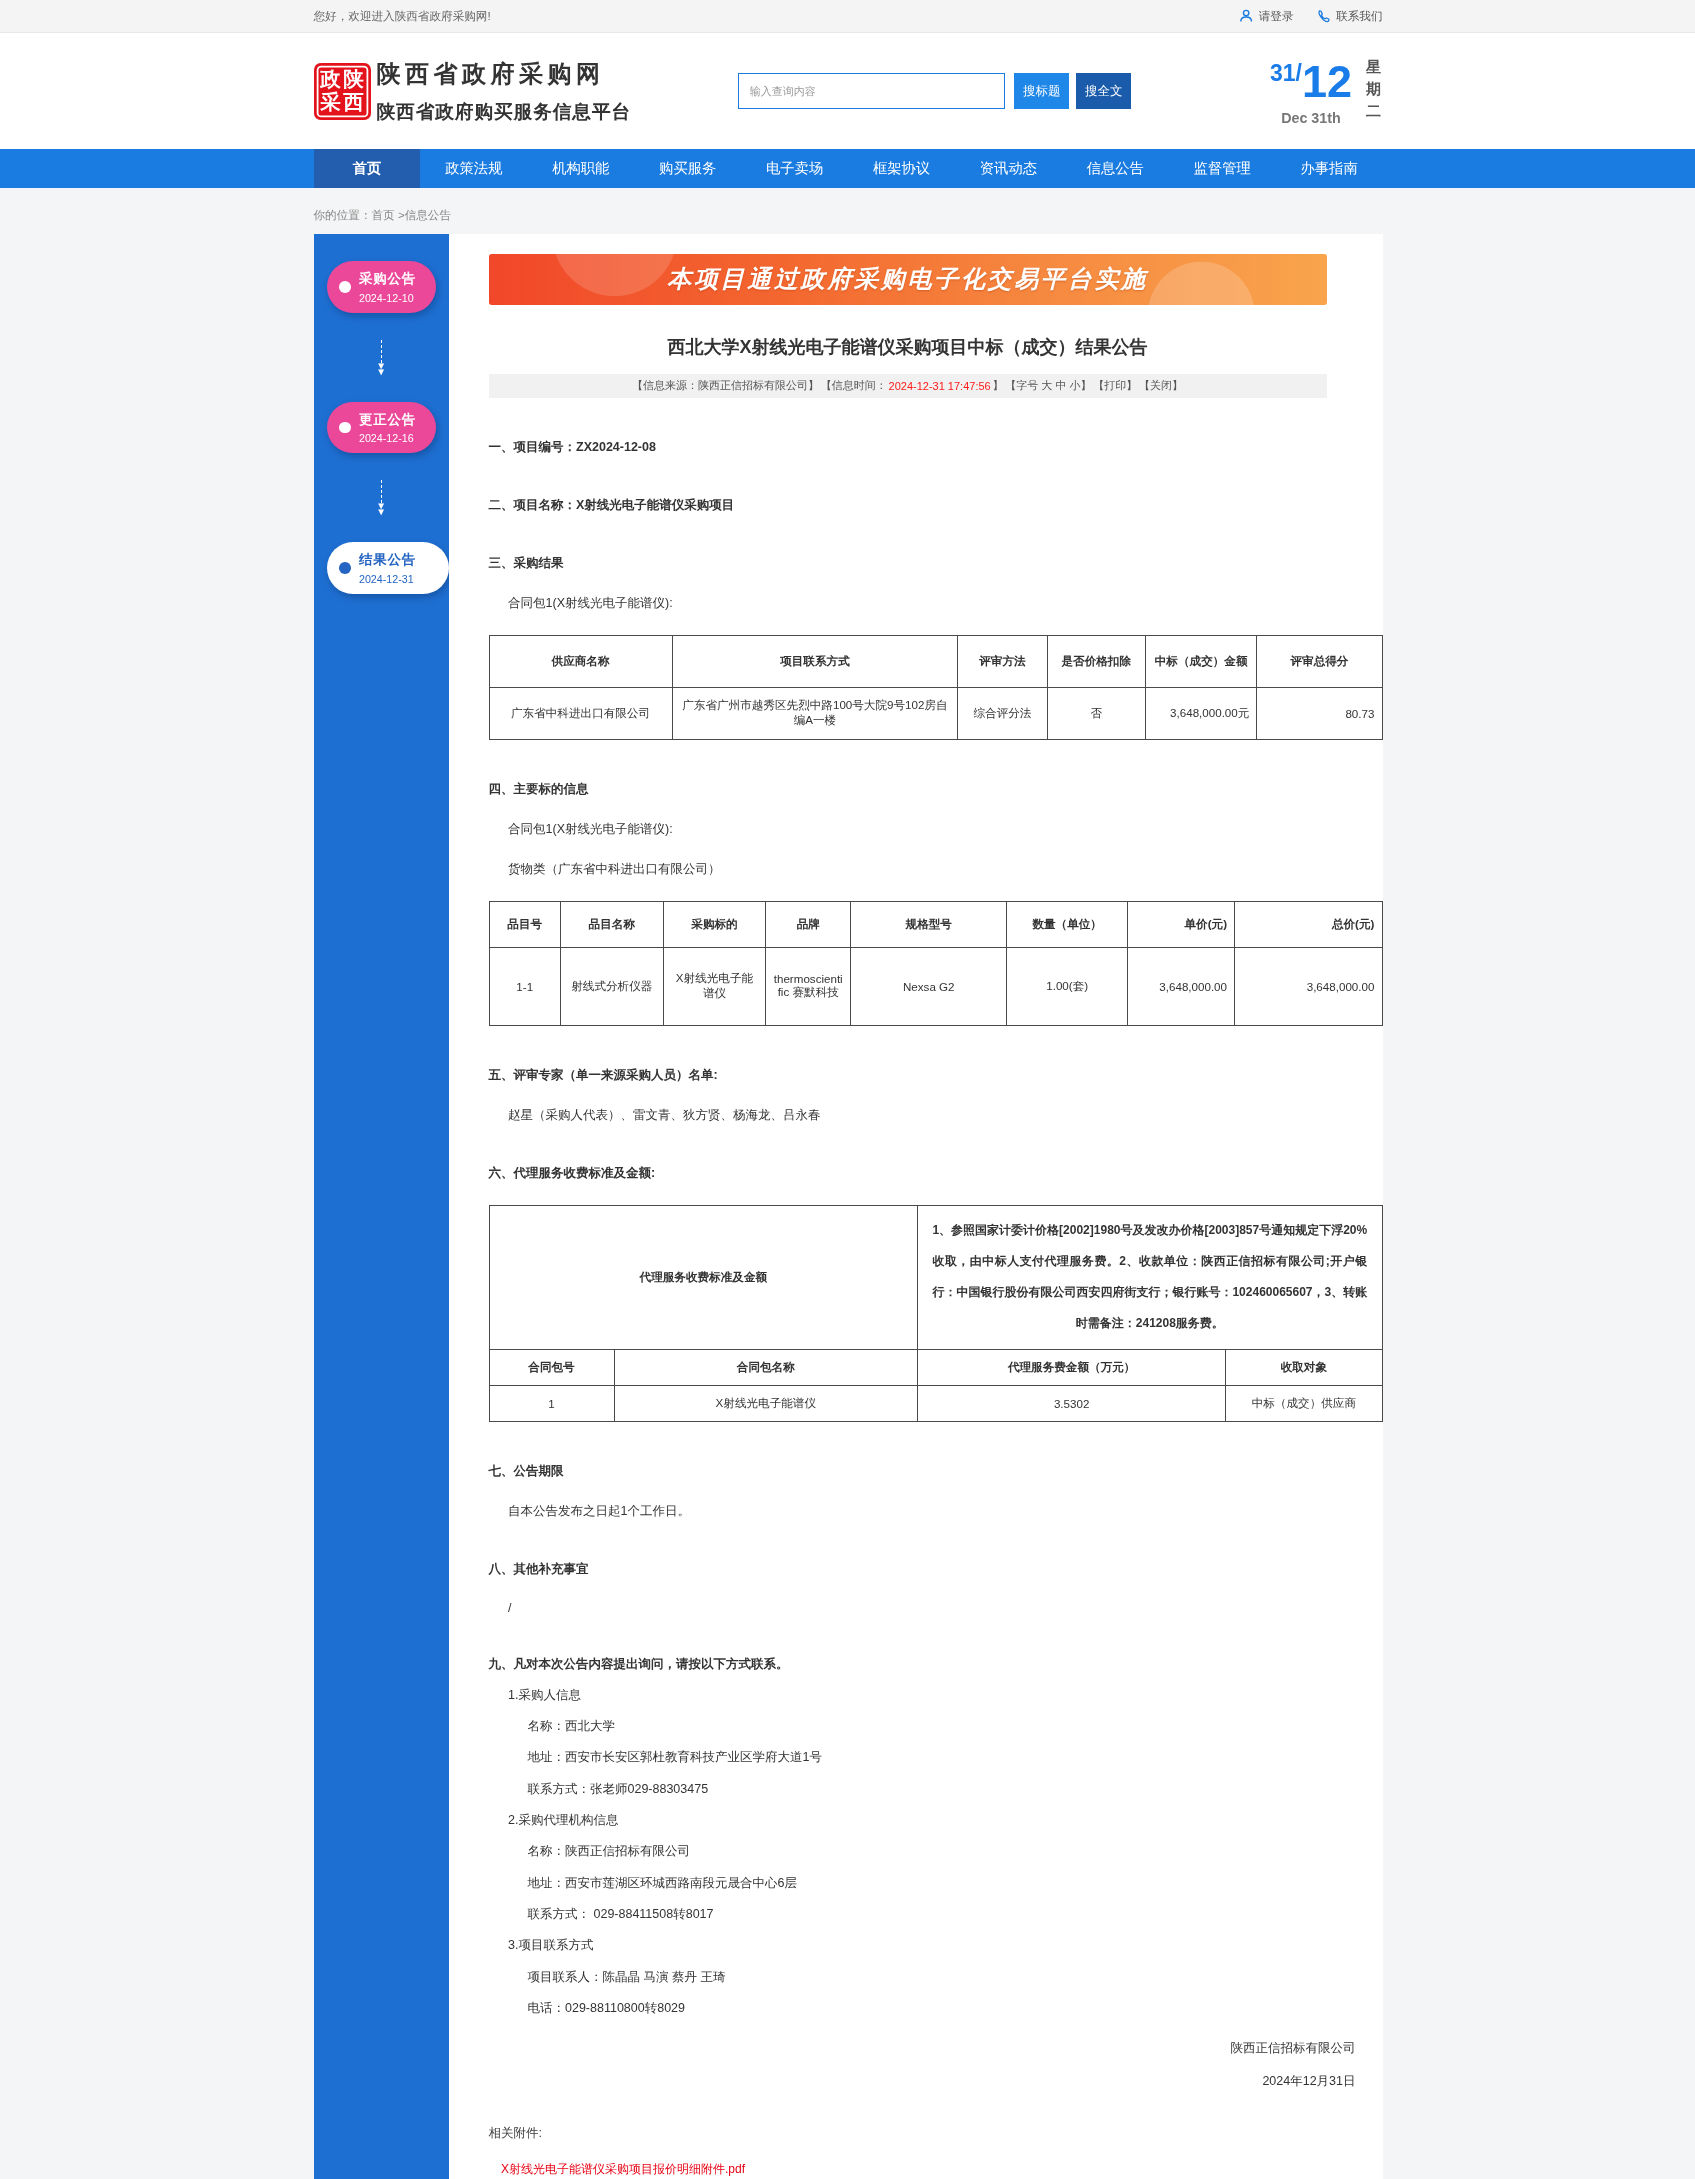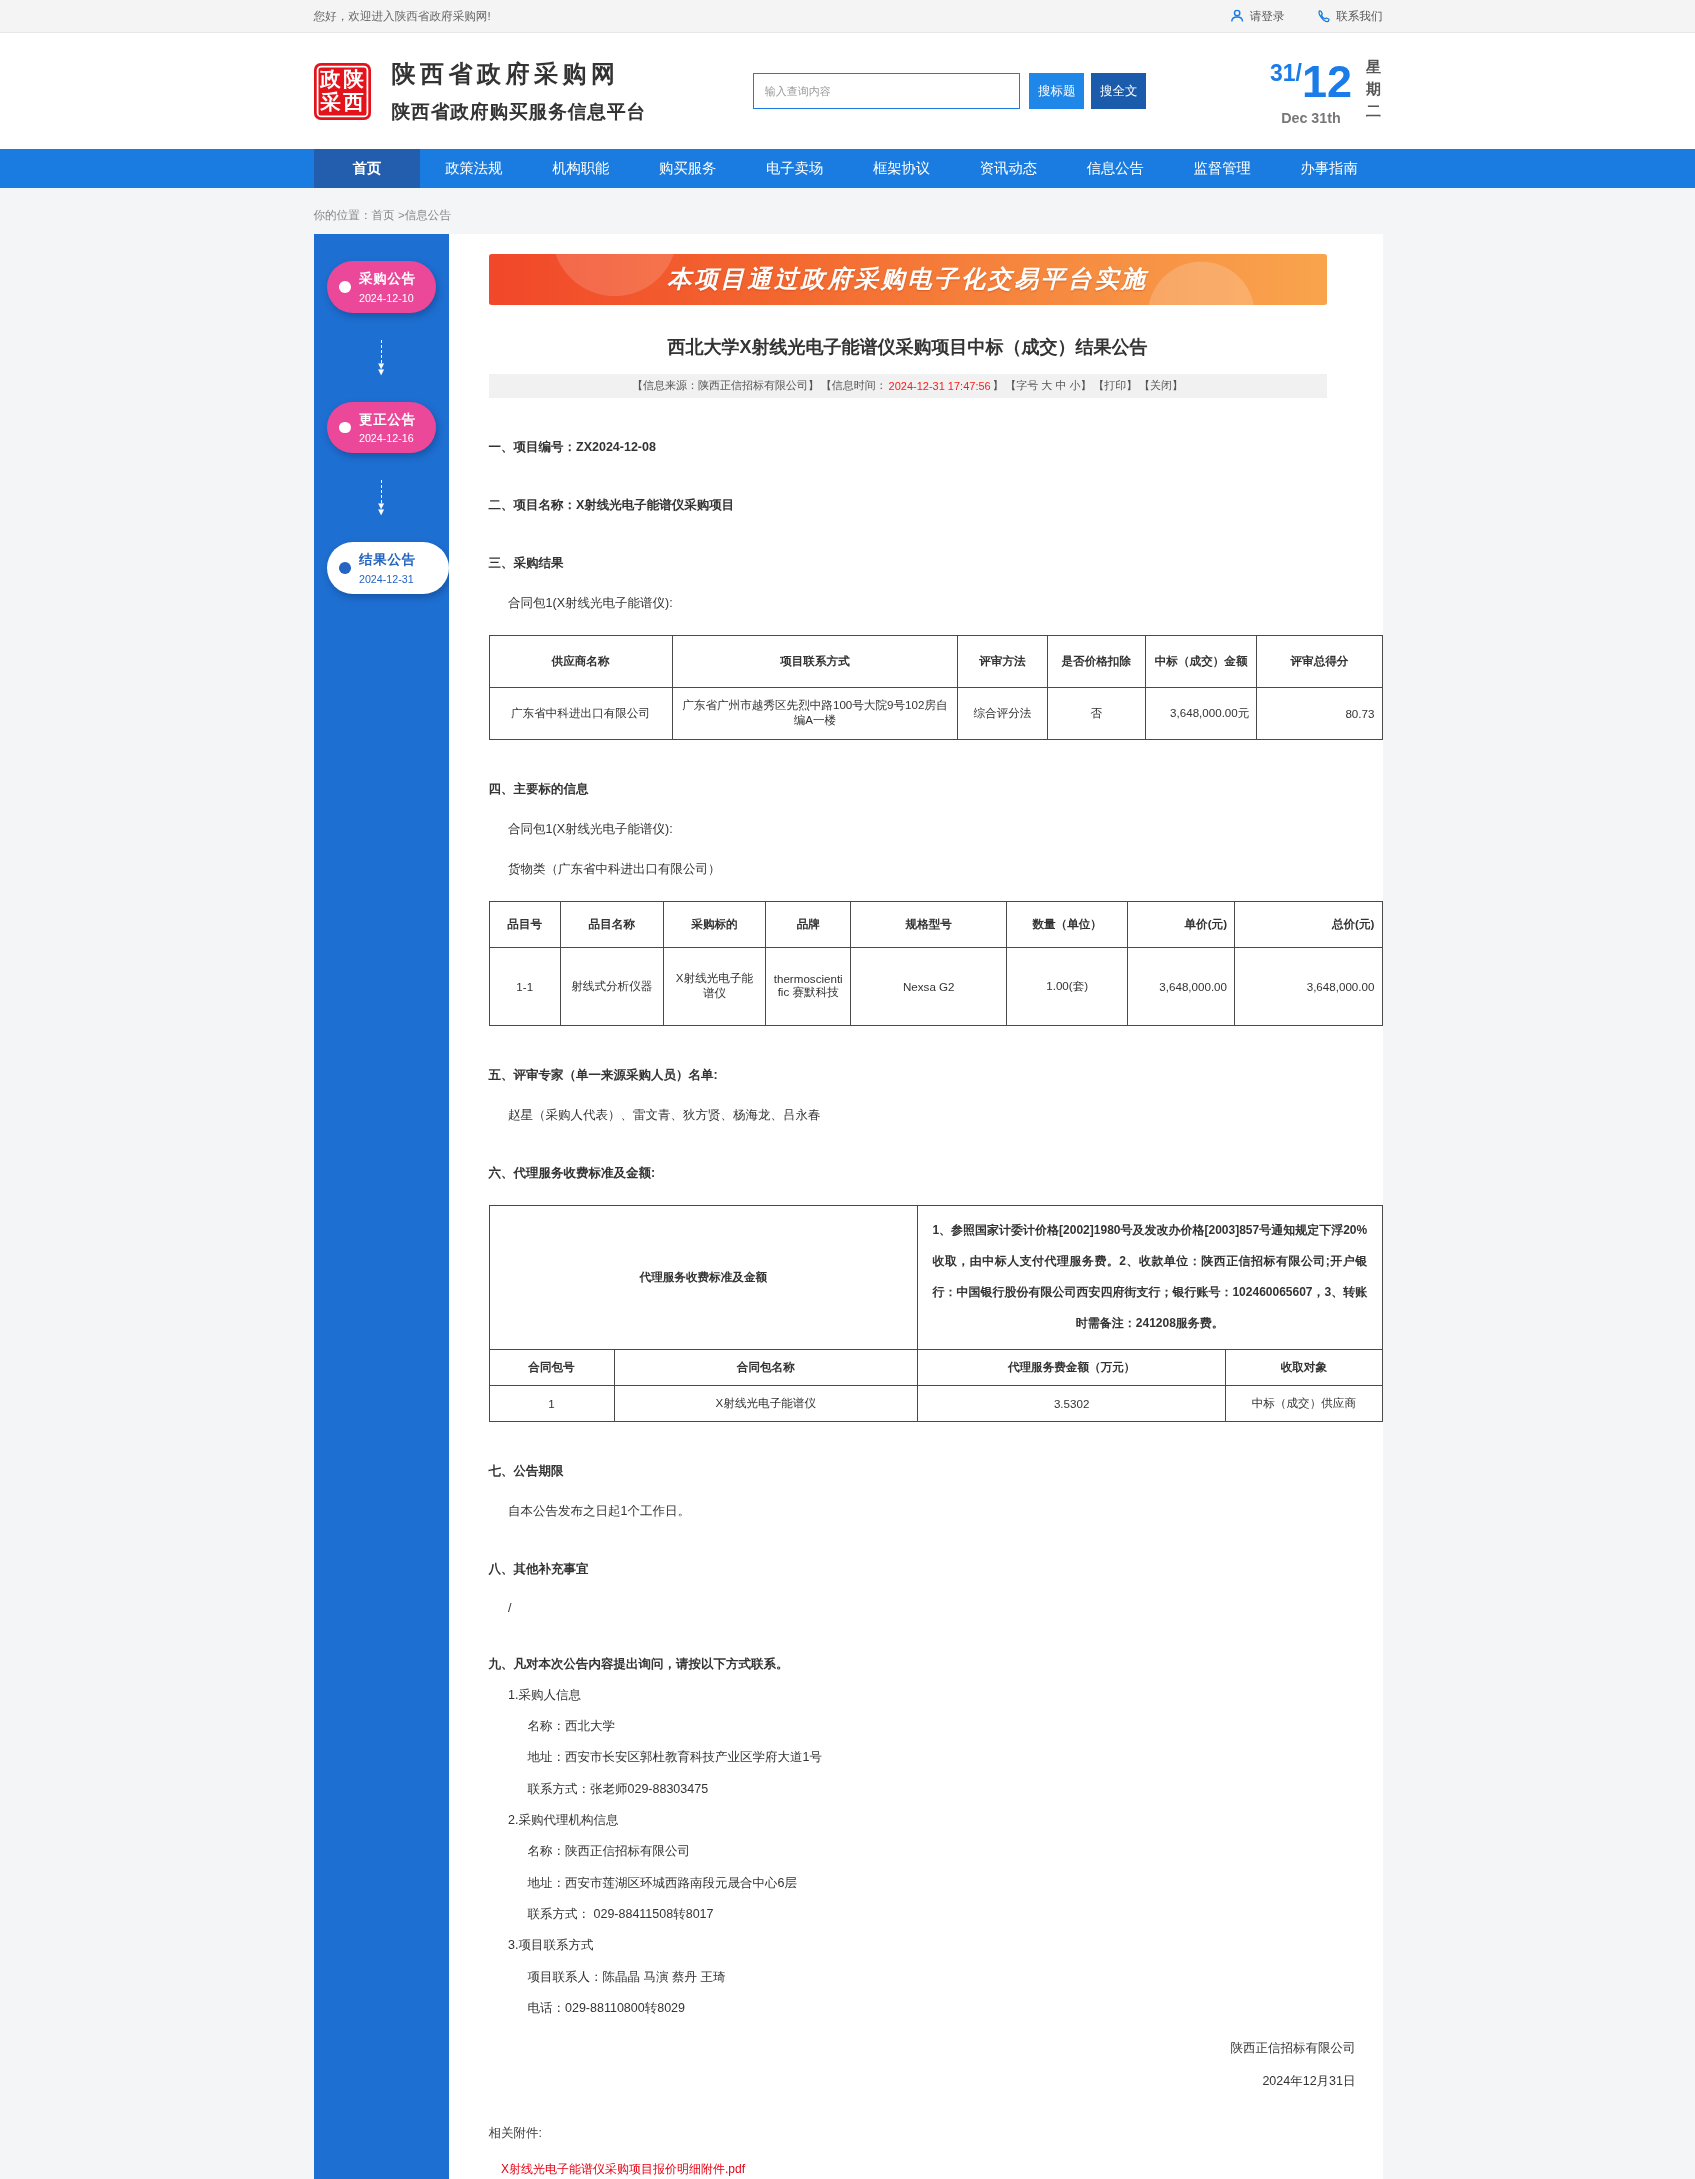--- a/index.html
+++ b/index.html
@@ -2,30 +2,30 @@
 <html style="font-size:14.3px"><head>
 <meta charset="utf-8">
 <style>
   * { margin:0; padding:0; box-sizing:border-box; }
   body { width:1696px; background:#f4f5f6; font-family:"Liberation Sans", sans-serif; color:#333; }
   .container { width:1069px; margin:0 auto; }
 
   
   .topbar { height:33px; background:#f4f4f4; border-bottom:0.9px solid #e8e8e8; font-size:11.6px; color:#666; }
   .topbar .container { display:flex; justify-content:space-between; align-items:center; height:100%;text-align:center; }
-  .topbar-right { display:flex; align-items:center; gap:32px; }
+  .topbar-right { display:flex; align-items:center; gap:23px; }
   .topbar-link { display:flex; align-items:center; gap:5.3px; cursor:pointer; color:#555; }
   .topbar-link svg { display:block; }
 
   
   .header { background:#fff; height:116px; }
   .header .container { display:flex; align-items:center; height:100%; }
   .logo-seal { width:57px; height:57px; background:#e3121b; border-radius:7.1px; display:grid; grid-template-columns:1fr 1fr; box-shadow:inset 0 0 0 2.7px #e3121b, inset 0 0 0 4.5px #fff; padding:5.3px; }
   .logo-seal span { color:#fff; font-weight:bold; font-size:20.5px; display:flex; align-items:center; justify-content:center; line-height:1; }
-  .site-titles { margin-left:21px; }
+  .site-titles { margin-left:6px; }
   .site-title { font-size:24px; font-weight:bold; color:#333; letter-spacing:4.5px; }
   .site-subtitle { font-size:18.7px; font-weight:bold; color:#333; margin-top:9px; letter-spacing:0.9px; }
   .search-area { display:flex; margin-left:107px; align-items:center; }
   .search-input { width:267px; height:36px; border:1.8px solid #1a7ce0; padding:0 10.7px; font-size:11px; color:#333; outline:none; }
   .search-input::placeholder { color:#999; }
   .btn-search-title { width:55px; height:36px; margin-left:9px; background:#1e87e8; color:#fff; border:none; font-size:12.5px; cursor:pointer; }
   .btn-search-full { width:55px; height:36px; margin-left:7.1px; background:#1a5cab; color:#fff; border:none; font-size:12.5px; cursor:pointer; }
   .date-block { margin-left:auto; display:flex; align-items:flex-start; }
   .date-dm { text-align:right; }
   .date-day { font-size:23px; color:#1a7ce8; font-weight:bold; vertical-align:16px; }

